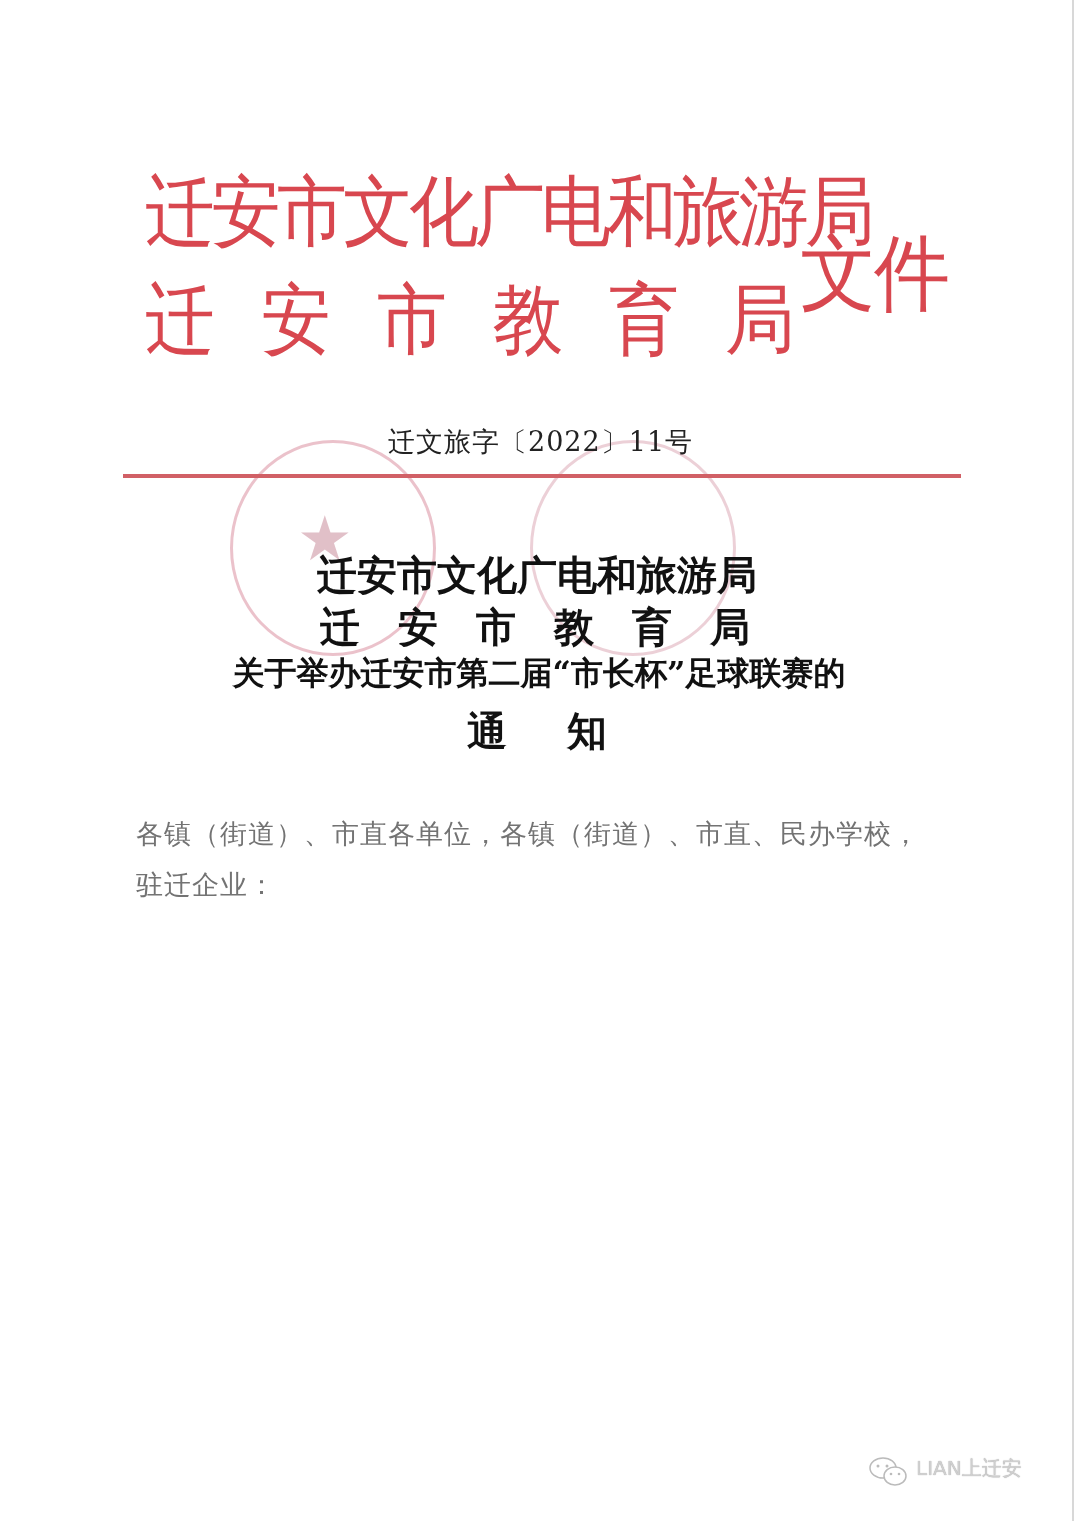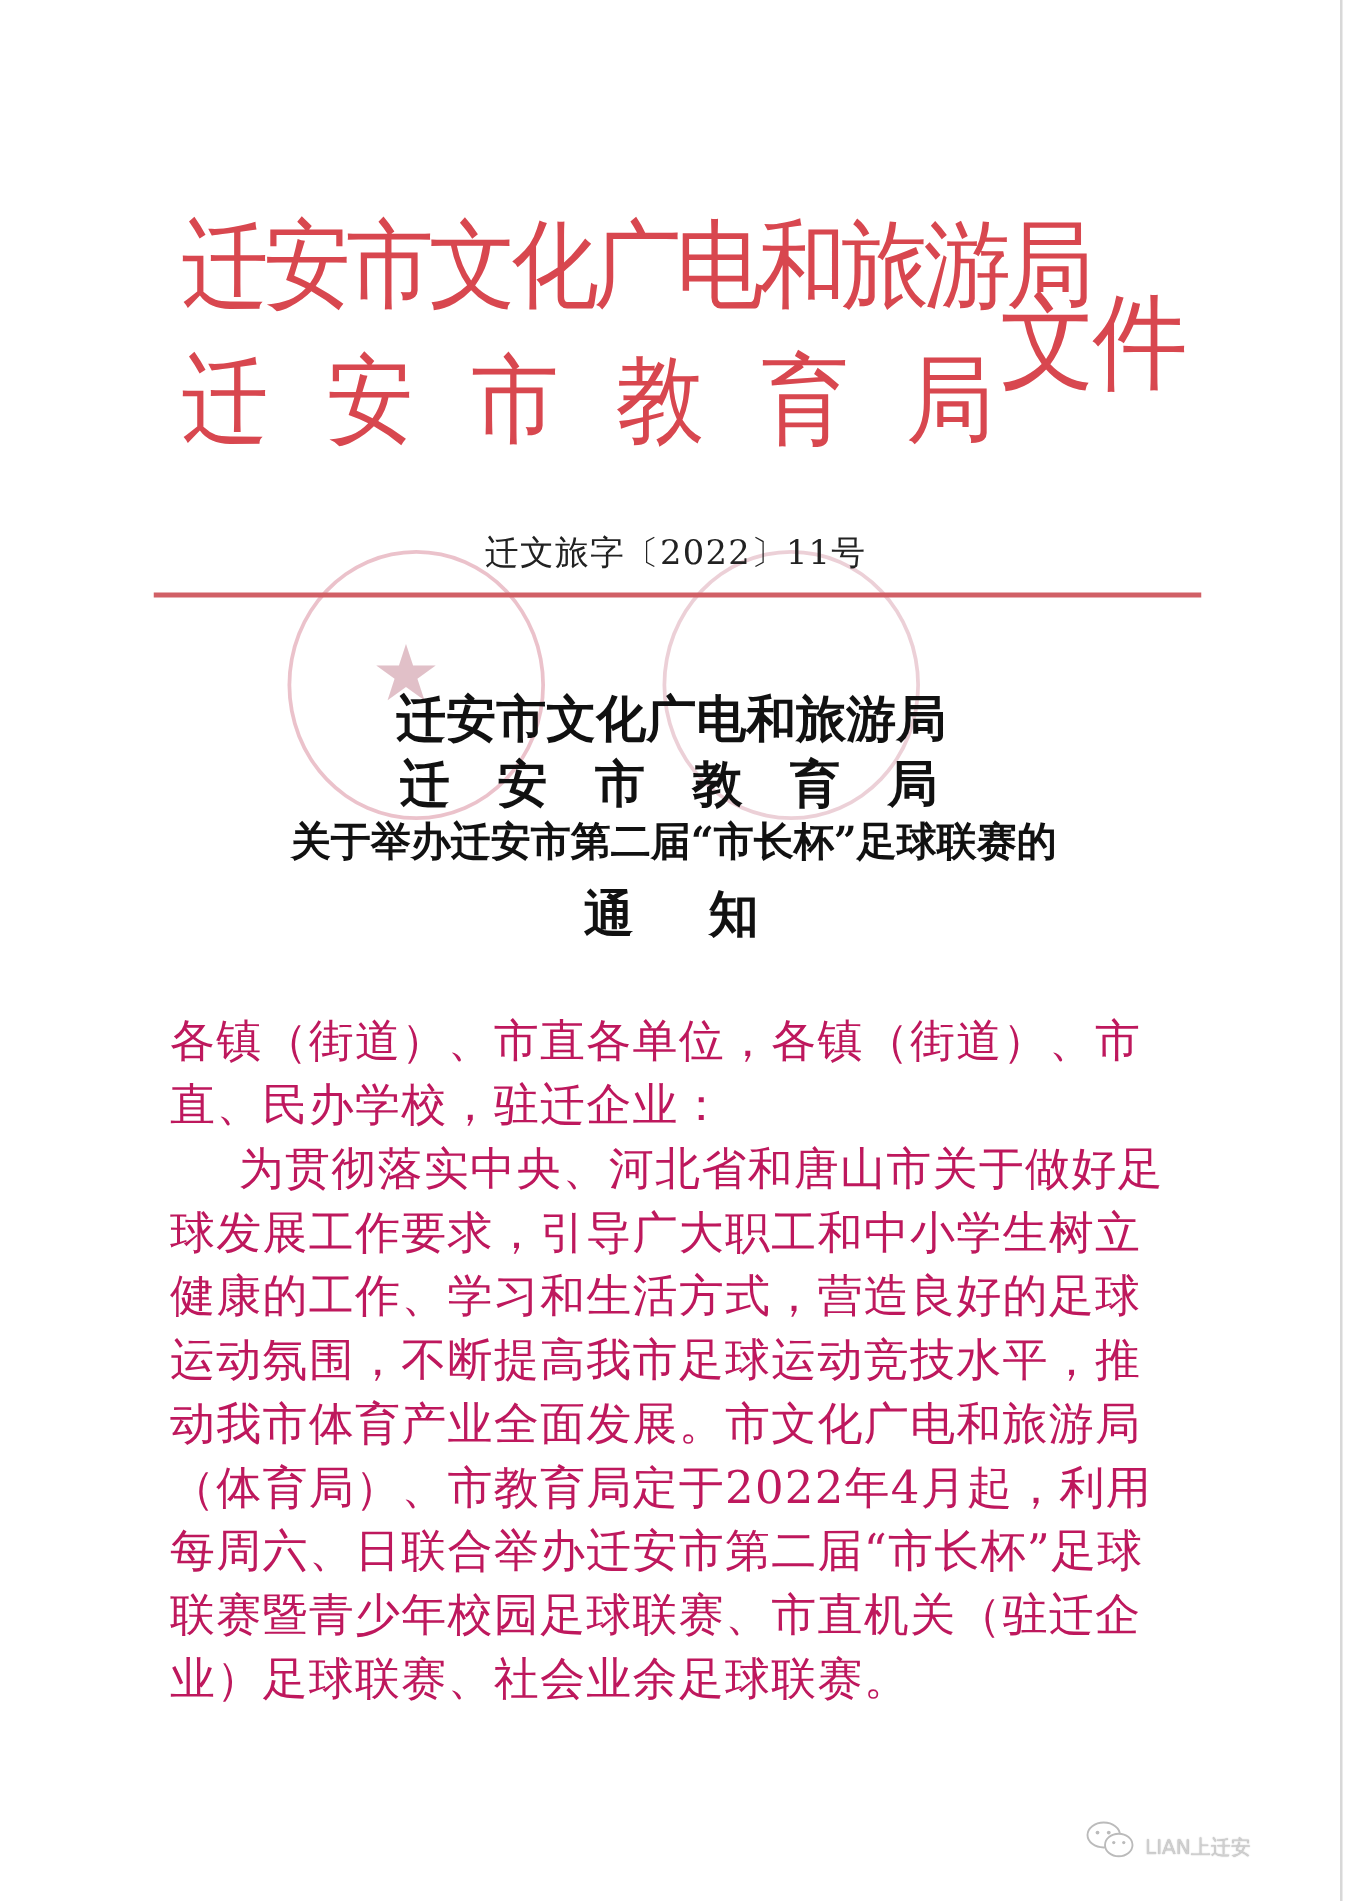--- a/index.html
+++ b/index.html
@@ -104,39 +104,39 @@
   .title.t1 { top: 548px; left: -2px; }
   .title.t2 { top: 600px; letter-spacing: 38px; left: 15px; }
   .title.t3 { top: 652px; font-size: 32px; }
   .title.t4 { top: 704px; letter-spacing: 60px; left: 28px; }
   
   .body-text {
     position: absolute;
     left: 136px;
     top: 808px;
     width: 800px;
-    font-size: 36px;
+    font-size: 27px;
     line-height: 51px;
-    color: #be185d;
+    color: #737373;
     font-family: "DejaVu Serif", serif;
     letter-spacing: 1px;
   }
   .body-text p { margin: 0; }
   .indent { text-indent: 55px; }
   
   .watermark {
     position: absolute;
     left: 868px;
     top: 1455px;
     display: flex;
-    align-items: flex-end;
+    align-items: flex-start;
     gap: 6px;
     color: #cfcfcf;
     font-family: "DejaVu Sans", sans-serif;
-    font-size: 16px;
+    font-size: 20px;
     text-shadow: 0 0 1px #999;
   }
   .wechat-icon {
     width: 42px;
     height: 34px;
     position: relative;
   }
 </style>
 </head>
 <body>
@@ -156,21 +156,20 @@
 <div class="docnum">迁文旅字〔2022〕11号</div>
 <div class="red-rule"></div>
 
 <div class="title t1">迁安市文化广电和旅游局</div>
 <div class="title t2">迁安市教育局</div>
 <div class="title t3">关于举办迁安市第二届“市长杯”足球联赛的</div>
 <div class="title t4">通知</div>
 
 <div class="body-text">
   <p>各镇（街道）、市直各单位，各镇（街道）、市直、民办学校，驻迁企业：</p>
-  <p class="indent">为贯彻落实中央、河北省和唐山市关于做好足球发展工作要求，引导广大职工和中小学生树立健康的工作、学习和生活方式，营造良好的足球运动氛围，不断提高我市足球运动竞技水平，推动我市体育产业全面发展。市文化广电和旅游局（体育局）、市教育局定于2022年4月起，利用每周六、日联合举办迁安市第二届“市长杯”足球联赛暨青少年校园足球联赛、市直机关（驻迁企业）足球联赛、社会业余足球联赛。</p>
 </div>
 
 <div class="watermark">
   <span class="wechat-icon">
     <svg width="42" height="34" viewBox="0 0 42 34">
       <ellipse cx="15" cy="13" rx="13" ry="10" fill="none" stroke="#bbb" stroke-width="1.5"></ellipse>
       <ellipse cx="27" cy="21" rx="11" ry="9" fill="#fff" stroke="#bbb" stroke-width="1.5"></ellipse>
       <circle cx="10" cy="11" r="1.5" fill="#bbb"></circle>
       <circle cx="19" cy="11" r="1.5" fill="#bbb"></circle>
       <circle cx="23" cy="19" r="1.3" fill="#bbb"></circle>

